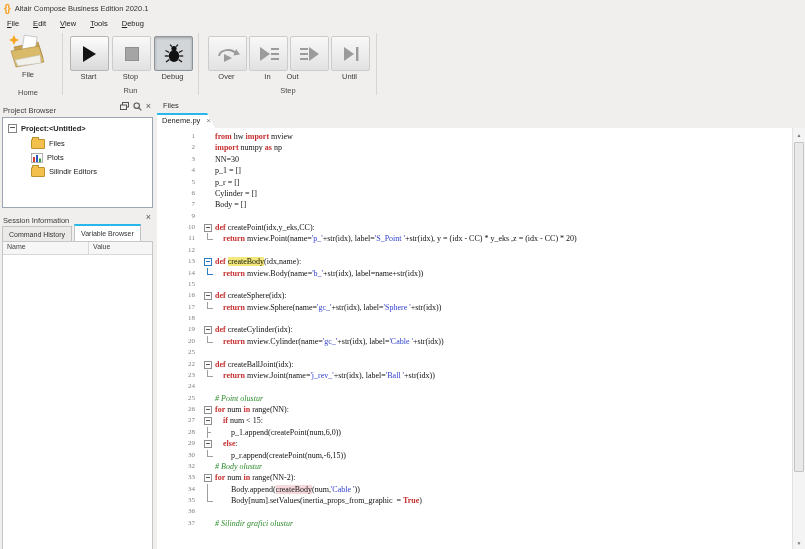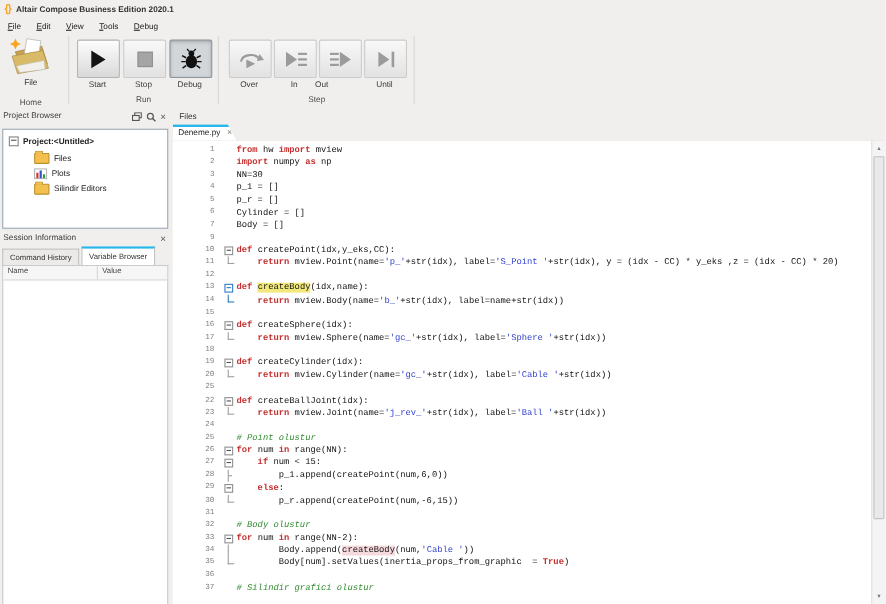--- a/index.html
+++ b/index.html
@@ -1,40 +1,40 @@
 <!DOCTYPE html>
 <html><head>
 <meta charset="utf-8">
 <style>
   html,body{margin:0;padding:0}
   body{width:805px;height:549px;overflow:hidden;background:#f0efed;
        font-family:"Liberation Sans",sans-serif;color:#222;position:relative;font-size:7.5px}
   
   .titlebar{position:absolute;left:0;top:0;width:100%;height:17px;display:flex;align-items:center;background:#f0efed}
   .logo{font-weight:bold;font-size:10px;color:#f7a220;margin:0 5px 0 4px;letter-spacing:-1px}
-  .title-text{font-size:7.5px;font-weight:bold;color:#333}
+  .title-text{font-size:7.5px;font-weight:normal;color:#333}
   
   .menubar{position:absolute;left:0;top:17px;width:100%;height:13px;display:flex;align-items:center}
   .menu-item{padding:0 7px;font-size:7.5px;color:#222;cursor:default}
   .menu-item::first-letter{text-decoration:underline}
   
   .toolbar{position:absolute;left:0;top:30px;width:100%;height:70px;background:#f0efed}
   .tsep{position:absolute;top:3px;height:62px;width:1px;background:#d8d6d3}
   .tool-group-label{position:absolute;top:56px;font-size:7.5px;color:#4a4a4a;text-align:center}
   .big-btn{position:absolute;top:6px;width:37px;height:33px;border:1px solid #b4b4b4;border-radius:2px;
            background:linear-gradient(#fdfdfd,#e9e9e9 55%,#d9d9d9);display:flex;align-items:center;justify-content:center}
   .big-btn.disabled{border-color:#cccccc;background:linear-gradient(#f8f8f8,#ececec 55%,#e2e2e2)}
   .big-btn.pressed{background:#d3d6d9;border-color:#8d949b;box-shadow:inset 0 1px 3px rgba(0,0,0,.25)}
   .btn-label{position:absolute;top:42px;font-size:7.5px;color:#3a3a3a;text-align:center}
   .play-tri{width:0;height:0;border-left:13px solid #141414;border-top:8px solid transparent;border-bottom:8px solid transparent}
   .stop-sq{width:12px;height:12px;background:#a5a5a5;border:1px solid #8f8f8f}
   .file-btn{position:absolute;left:4px;top:3px;width:48px;height:52px;text-align:center}
   
   .left-panel{position:absolute;left:0;top:100px;width:155px;bottom:0}
-  .pane-header{position:relative;height:15px;display:flex;align-items:flex-start}
+  .pane-header{position:relative;height:15px;display:flex;align-items:flex-end}
   .pane-title{font-size:7.5px;color:#3c3c3c;padding-left:3px}
   .pane-icons{position:absolute;right:4px;top:1px;display:flex;gap:4px;align-items:center}
   .pane-icons .xi{font-size:9px;color:#555;line-height:10px}
   .tree-box{position:absolute;left:2px;right:2px;top:17px;height:89px;background:#fff;border:1px solid #9aa5b1}
   .tree-row{position:absolute;left:0;height:13px;display:flex;align-items:center;font-size:7.5px;color:#222}
   .expander{width:7px;height:7px;border:1px solid #848484;background:#fff;position:relative;margin:0 4px 0 5px}
   .expander::after{content:"";position:absolute;left:1px;right:1px;top:2px;border-top:1px solid #555}
   .folder{width:12px;height:8px;background:#f3c04e;border:1px solid #bb9230;border-radius:1px;position:relative;margin-right:4px}
   .folder::before{content:"";position:absolute;left:0;top:-3px;width:5px;height:2px;background:#f3c04e;border:1px solid #bb9230;border-bottom:none;border-radius:1px 1px 0 0}
   .sess-header{position:absolute;left:0;right:0;top:111px;height:14px}
@@ -49,21 +49,21 @@
   
   .editor{position:absolute;left:157px;top:100px;right:0;bottom:0;background:#f0efed}
   .pane-tab-label{position:absolute;left:6px;top:1px;font-size:7.5px;color:#333}
   .doc-tabbar{position:absolute;left:0;right:0;top:13px;height:15px;border-bottom:1px solid #d2d2d2}
   .doc-tab{position:absolute;left:0;top:0;width:58px;height:15px;
            background:linear-gradient(#29b6ea 0,#29b6ea 2px,#ffffff 2px);
            clip-path:polygon(0 0,50px 0,58px 100%,0 100%);
            display:flex;align-items:center;font-size:7.5px;color:#222;padding-left:5px;box-sizing:border-box;z-index:2}
   .doc-close{margin-left:6px;color:#777;font-size:8px}
   .code-area{position:absolute;left:0;top:28px;right:13px;bottom:0;background:#fff;overflow:hidden}
-  .cl{height:11.38px;line-height:11.38px;white-space:pre;font-family:Liberation Mono, monospace;font-size:8px}
+  .cl{height:11.38px;line-height:11.38px;white-space:pre;font-family:Liberation Serif, serif;font-size:8px}
   .ln{display:inline-block;width:38px;text-align:right;padding-right:6px;color:#828282;font-size:7px;vertical-align:top}
   .fd{display:inline-block;width:14px;height:11.38px;position:relative;vertical-align:top}
   .cd{color:#111}
   .fm-open,.fm-opena{position:absolute;left:3px;top:2px;width:6px;height:6px;border:1px solid #8f8f8f;background:#fff}
   .fm-open::after,.fm-opena::after{content:"";position:absolute;left:1px;right:1px;top:2px;border-top:1px solid #555}
   .fm-opena{border-color:#2f7cc3}.fm-opena::after{border-top-color:#2f7cc3}
   .fm-end,.fm-enda{position:absolute;left:6px;top:0;width:5px;height:6px;border-left:1px solid #9f9f9f;border-bottom:1px solid #9f9f9f}
   .fm-enda{border-color:#2f7cc3}
   .fm-line{position:absolute;left:6px;top:0;height:100%;border-left:1px solid #9f9f9f}
   .fm-tick{position:absolute;left:6px;top:0;height:100%;border-left:1px solid #9f9f9f}
@@ -276,21 +276,20 @@
         <div class="cl"><span class="ln">25</span><span class="fd"></span><span class="cd"></span></div>
         <div class="cl"><span class="ln">22</span><span class="fd"><span class="fm-open"></span></span><span class="cd"><span class="t-k">def</span><span class="t-n"> createBallJoint(idx):</span></span></div>
         <div class="cl"><span class="ln">23</span><span class="fd"><span class="fm-end"></span></span><span class="cd"><span class="t-n">    </span><span class="t-k">return</span><span class="t-n"> mview.Joint(name=</span><span class="t-s">'j_rev_'</span><span class="t-n">+str(idx), label=</span><span class="t-s">'Ball '</span><span class="t-n">+str(idx))</span></span></div>
         <div class="cl"><span class="ln">24</span><span class="fd"></span><span class="cd"></span></div>
         <div class="cl"><span class="ln">25</span><span class="fd"></span><span class="cd"><span class="t-c"># Point olustur</span></span></div>
         <div class="cl"><span class="ln">26</span><span class="fd"><span class="fm-open"></span></span><span class="cd"><span class="t-k">for</span><span class="t-n"> num </span><span class="t-k">in</span><span class="t-n"> range(NN):</span></span></div>
         <div class="cl"><span class="ln">27</span><span class="fd"><span class="fm-open"></span></span><span class="cd"><span class="t-n">    </span><span class="t-k">if</span><span class="t-n"> num &lt; 15:</span></span></div>
         <div class="cl"><span class="ln">28</span><span class="fd"><span class="fm-tick"></span></span><span class="cd"><span class="t-n">        p_1.append(createPoint(num,6,0))</span></span></div>
         <div class="cl"><span class="ln">29</span><span class="fd"><span class="fm-open"></span></span><span class="cd"><span class="t-n">    </span><span class="t-k">else</span><span class="t-n">:</span></span></div>
         <div class="cl"><span class="ln">30</span><span class="fd"><span class="fm-end"></span></span><span class="cd"><span class="t-n">        p_r.append(createPoint(num,-6,15))</span></span></div>
-        <div class="cl"><span class="ln">31</span><span class="fd"></span><span class="cd"></span></div>
         <div class="cl"><span class="ln">32</span><span class="fd"></span><span class="cd"><span class="t-c"># Body olustur</span></span></div>
         <div class="cl"><span class="ln">33</span><span class="fd"><span class="fm-open"></span></span><span class="cd"><span class="t-k">for</span><span class="t-n"> num </span><span class="t-k">in</span><span class="t-n"> range(NN-2):</span></span></div>
         <div class="cl"><span class="ln">34</span><span class="fd"><span class="fm-line"></span></span><span class="cd"><span class="t-n">        Body.append(</span><span class="t-p">createBody</span><span class="t-n">(num,</span><span class="t-s">'Cable '</span><span class="t-n">))</span></span></div>
         <div class="cl"><span class="ln">35</span><span class="fd"><span class="fm-end"></span></span><span class="cd"><span class="t-n">        Body[num].setValues(inertia_props_from_graphic  = </span><span class="t-k">True</span><span class="t-n">)</span></span></div>
         <div class="cl"><span class="ln">36</span><span class="fd"></span><span class="cd"></span></div>
         <div class="cl"><span class="ln">37</span><span class="fd"></span><span class="cd"><span class="t-c"># Silindir grafici olustur</span></span></div>
       </div>
   </div>
 
   <div class="vscroll">

